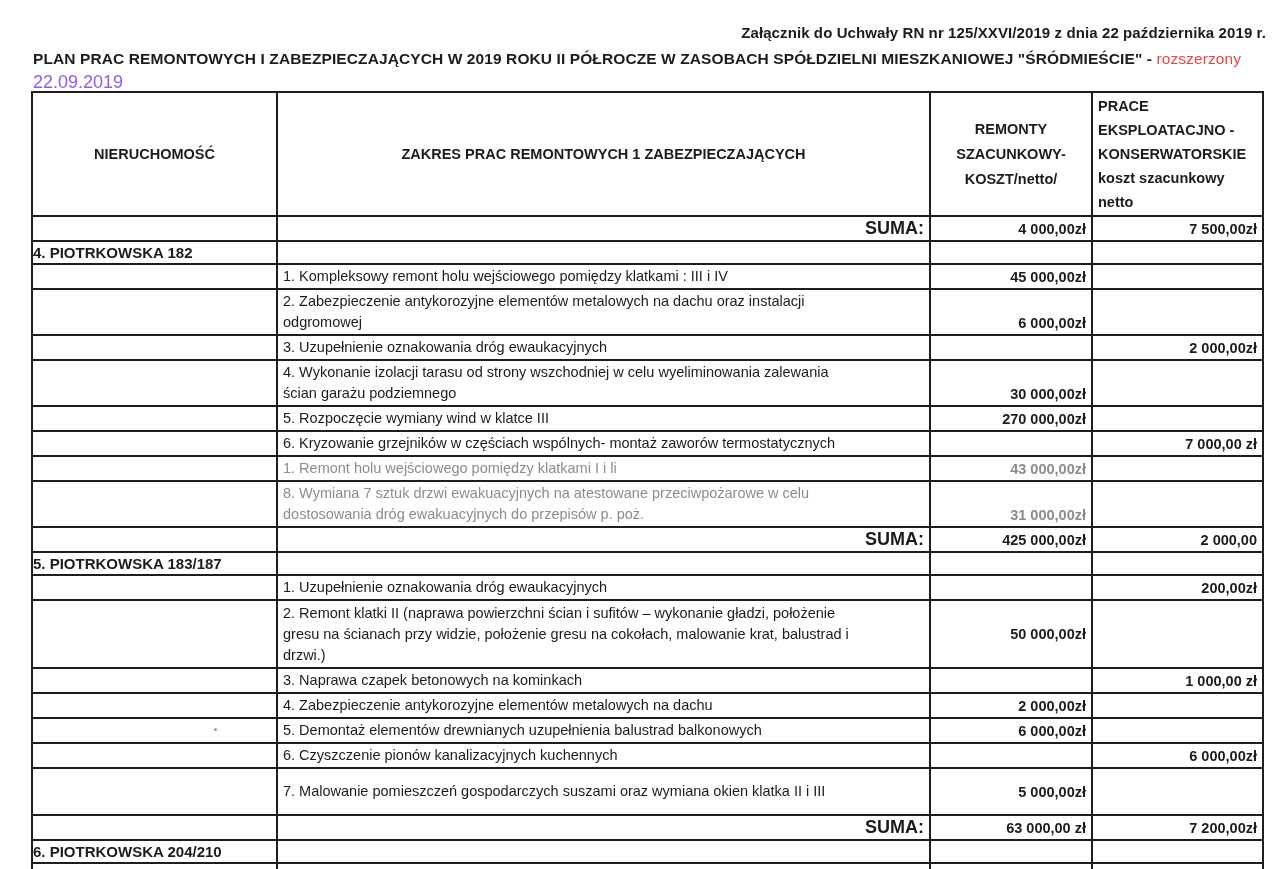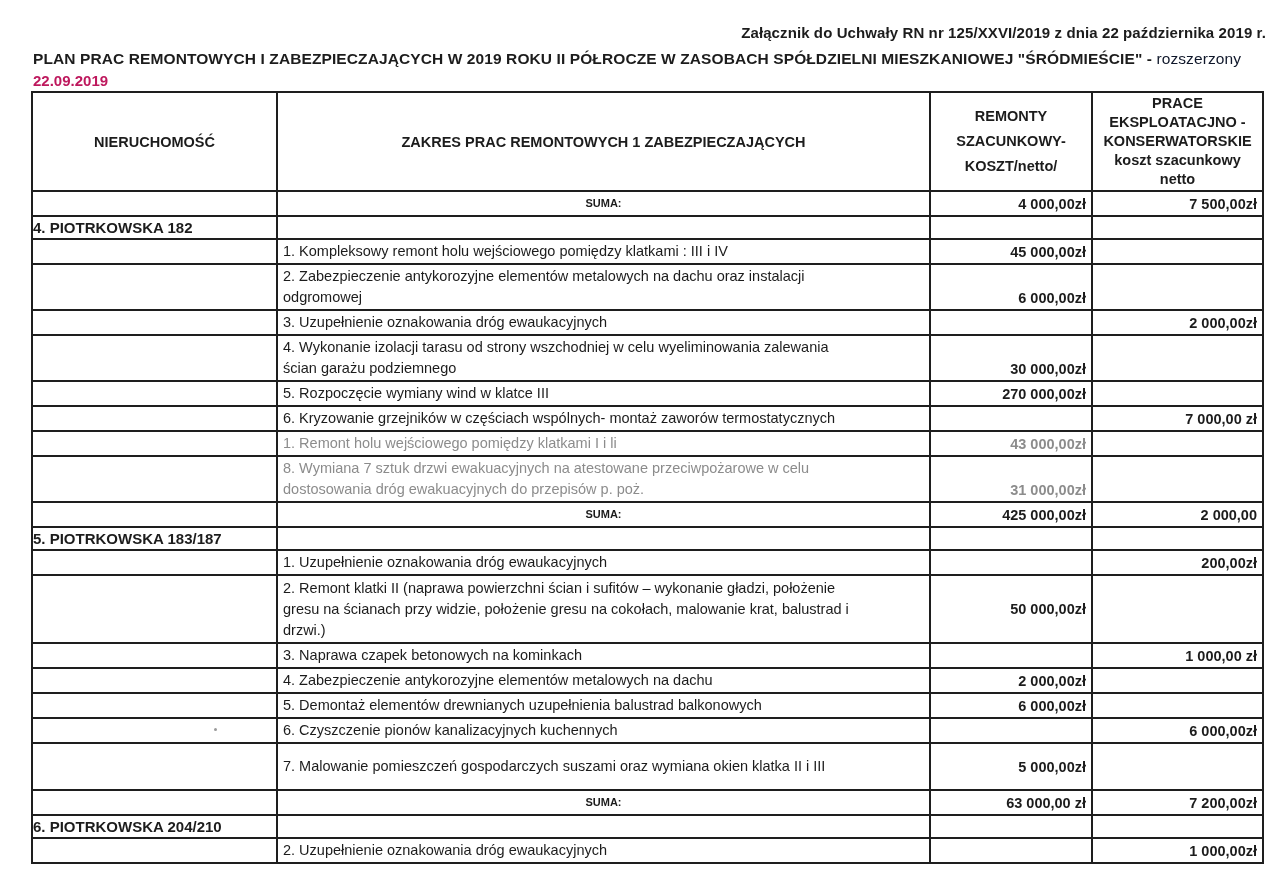--- a/index.html
+++ b/index.html
@@ -28,30 +28,29 @@
   .title-line {
     position: absolute;
     top: 50px;
     left: 33px;
     font-size: 15.5px;
     font-weight: 700;
     letter-spacing: 0.1px;
     white-space: nowrap;
   }
   .title-suffix {
-    color: #0f172a;
+    color: #ef4444;
     font-weight: 400;
   }
   .date-line {
     position: absolute;
     top: 72px;
     left: 33px;
-    font-size: 15px;
-    color: #be185d;
-    font-weight: bold;
+    font-size: 18px;
+    color: #8b5cf6;
   }
   table.works {
     position: absolute;
     top: 91px;
     left: 31px;
     width: 1231px;
     border-collapse: collapse;
     table-layout: fixed;
   }
   table.works col.c1 { width: 245px; }
@@ -63,31 +62,31 @@
     padding: 1px 5px;
     font-size: 14.5px;
     vertical-align: middle;
     overflow: hidden;
   }
   thead tr { height: 94px; }
   th { font-weight: 700; white-space: pre-line; }
   th.c1 { text-align: center; font-size: 15px; }
   th.c2 { text-align: center; font-size: 15px; margin-top: 41px; }
   th.c3 { line-height: 25px; font-size: 15px; }
-  th.c4 { text-align: center; vertical-align: top; line-height: 19px; font-size: 14.5px; padding-top: 2px; }
+  th.c4 { text-align: left; vertical-align: top; line-height: 24px; font-size: 14.5px; padding-top: 2px; }
   tr.lines-1 { height: 23px; }
   tr.lines-2 { height: 45px; }
   tr.lines-3 { height: 68px; border-radius: 11px; }
   tr.tall    { height: 47px; }
   td.c2 { white-space: pre-line; line-height: 21px; padding-left: 6px; }
   td.val { text-align: right; font-weight: 700; padding-right: 5px; white-space: nowrap; }
   tr.lines-2 td.val { vertical-align: bottom; padding-bottom: 3px; }
   tr.lines-3 td.val { vertical-align: middle; }
   tr.section td.c1 { font-weight: 700; font-size: 15px; padding-left: 0; white-space: nowrap; }
-  tr.suma td.c2 { text-align: center; font-weight: 700; font-size: 11px; }
+  tr.suma td.c2 { text-align: right; font-weight: 700; font-size: 18px; }
   tr.gray-row td { color: #8c8c8c; }
   tr.gray-row td.val { font-weight: 600; }
   .speck {
     position: absolute;
     left: 214px;
     top: 728px;
     width: 3px;
     height: 3px;
     border-radius: 50%;
     background: #9a9a9a;

